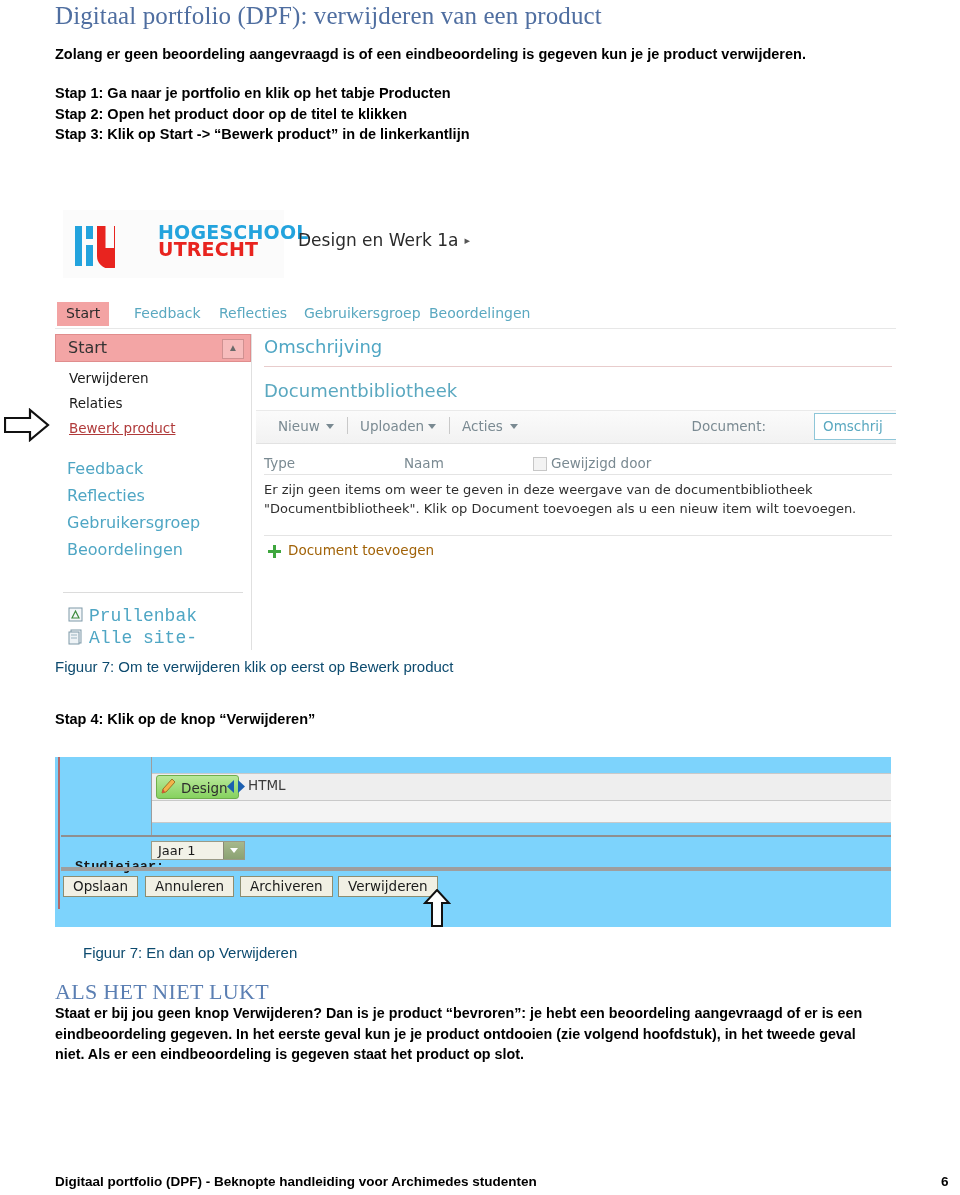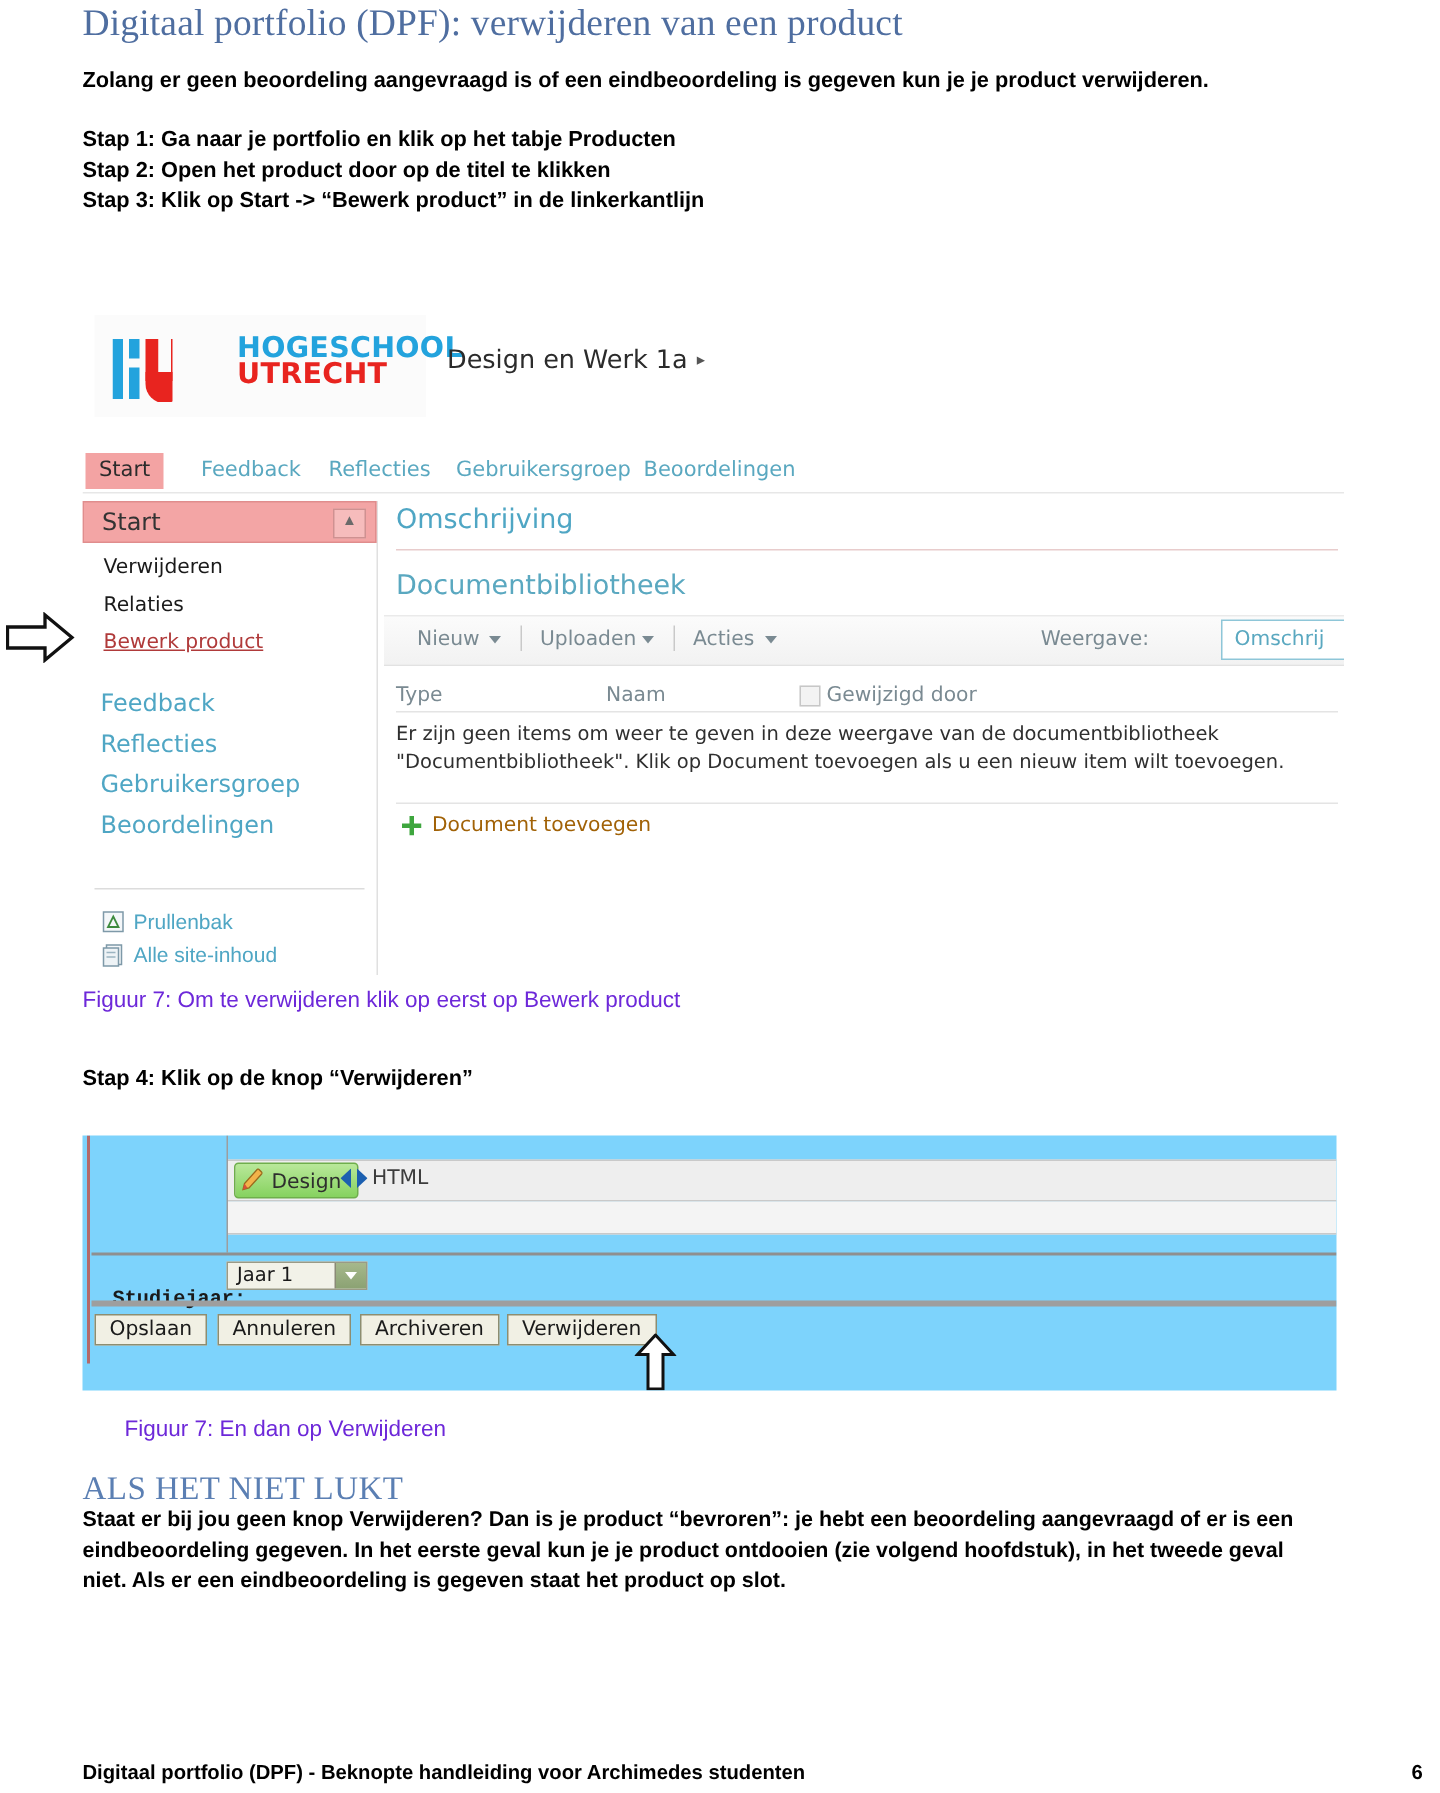--- a/index.html
+++ b/index.html
@@ -44,21 +44,21 @@
     font-size: 14.5px;
     font-weight: bold;
     line-height: 1.42;
   }
   .steps div { white-space: nowrap; }
 
   .figcaption {
     position: absolute;
     font-family: "Liberation Sans", sans-serif;
     font-size: 15px;
-    color: #6d28d9;
+    color: #0c4a6e;
   }
   #cap1 { left: 55px; top: 658px; }
   #cap2 { left: 83px; top: 944px; }
 
   .stap4 {
     position: absolute;
     left: 55px;
     top: 711px;
     font-size: 14.5px;
     font-weight: bold;
@@ -251,23 +251,23 @@
     position: absolute;
     left: 8px;
     top: 258px;
     width: 180px;
     height: 1px;
     background: #dcdcdc;
   }
   .nav-foot {
     position: absolute;
     left: 34px;
-    font-size: 14px;
+    font-size: 18px;
     color: #4fa6c4;
-    font-family: Liberation Sans, sans-serif;
+    font-family: Liberation Mono, monospace;
   }
   .nav-foot-icon {
     position: absolute;
     left: 12px;
     width: 17px;
     height: 17px;
   }
 
   .content {
     position: absolute;
@@ -668,21 +668,21 @@
     <div class="toolbar">
       <span class="tb-item" style="left:22px;">Nieuw</span>
       <span class="tb-caret" style="left:70px;"></span>
       <span class="tb-sep" style="left:91px;"></span>
       <span class="tb-item" style="left:104px;">Uploaden</span>
       <span class="tb-caret" style="left:172px;"></span>
       <span class="tb-sep" style="left:193px;"></span>
       <span class="tb-item" style="left:206px;">Acties</span>
       <span class="tb-caret" style="left:254px;"></span>
 
-      <span class="weergave-label">Weergave:</span>
+      <span class="weergave-label">Document:</span>
       <div class="weergave-select">
         <span>Omschrij</span>
       </div>
     </div>
 
     <div class="colhead" style="left:12px;">Type</div>
     <div class="colhead" style="left:152px;">Naam</div>
     <div class="col-checkbox"></div>
     <div class="colhead" style="left:299px;">Gewijzigd door</div>
 

